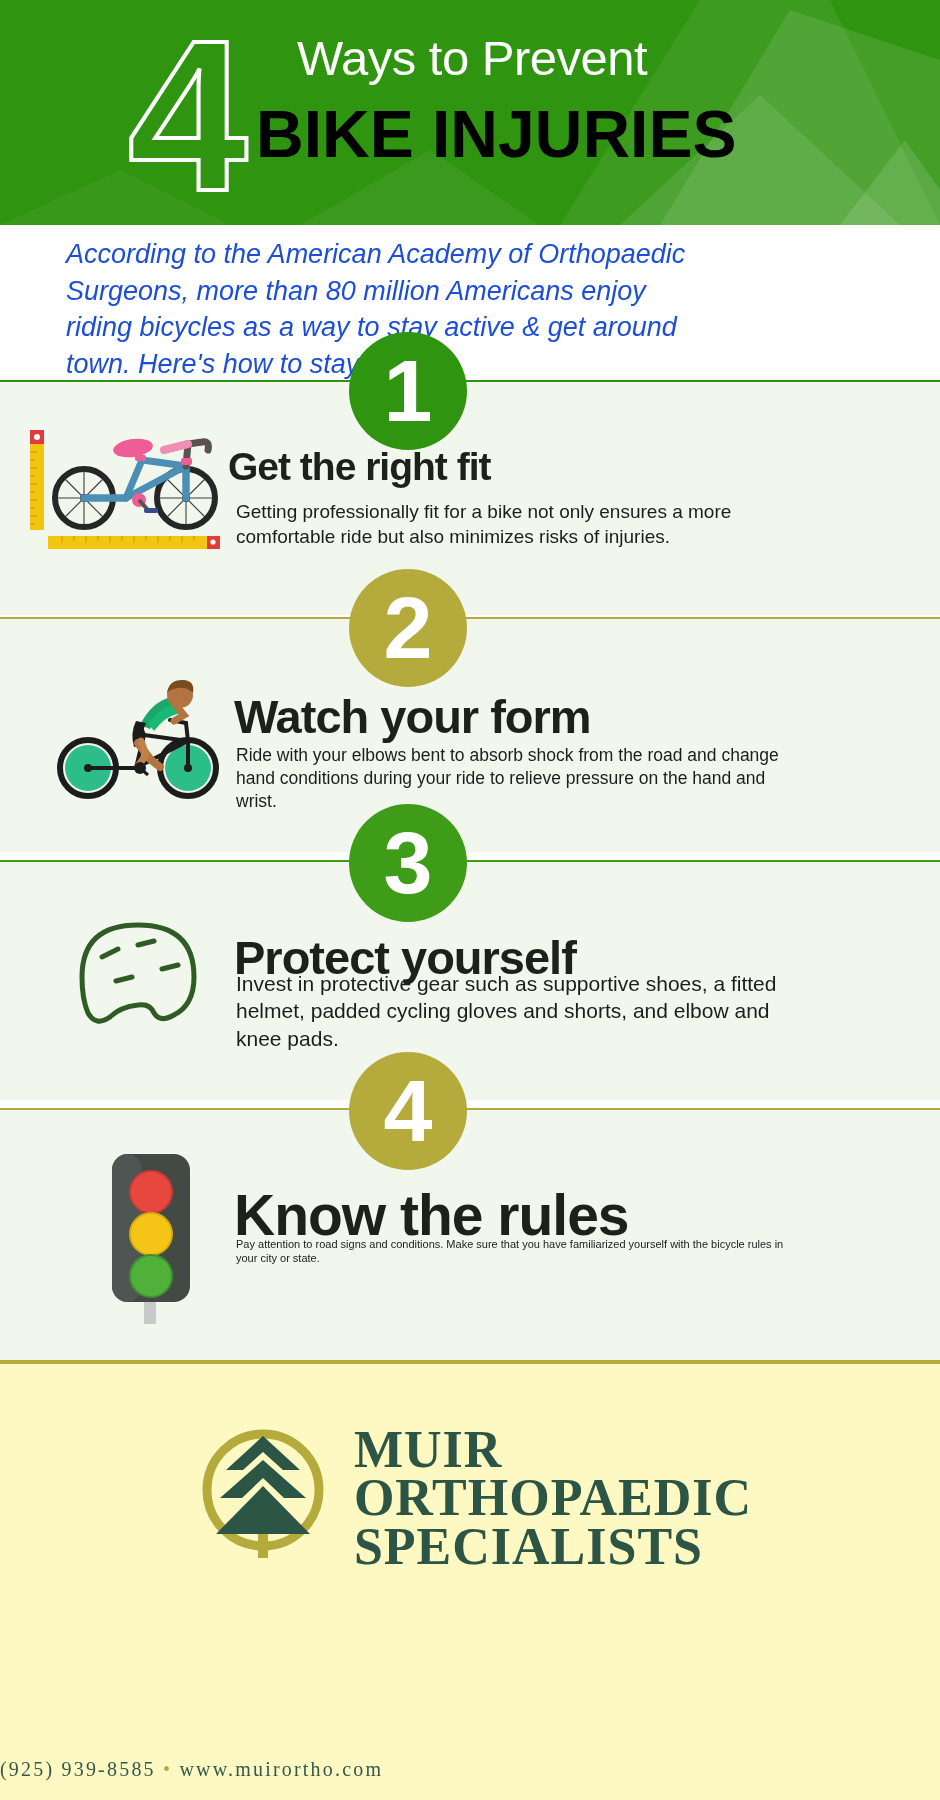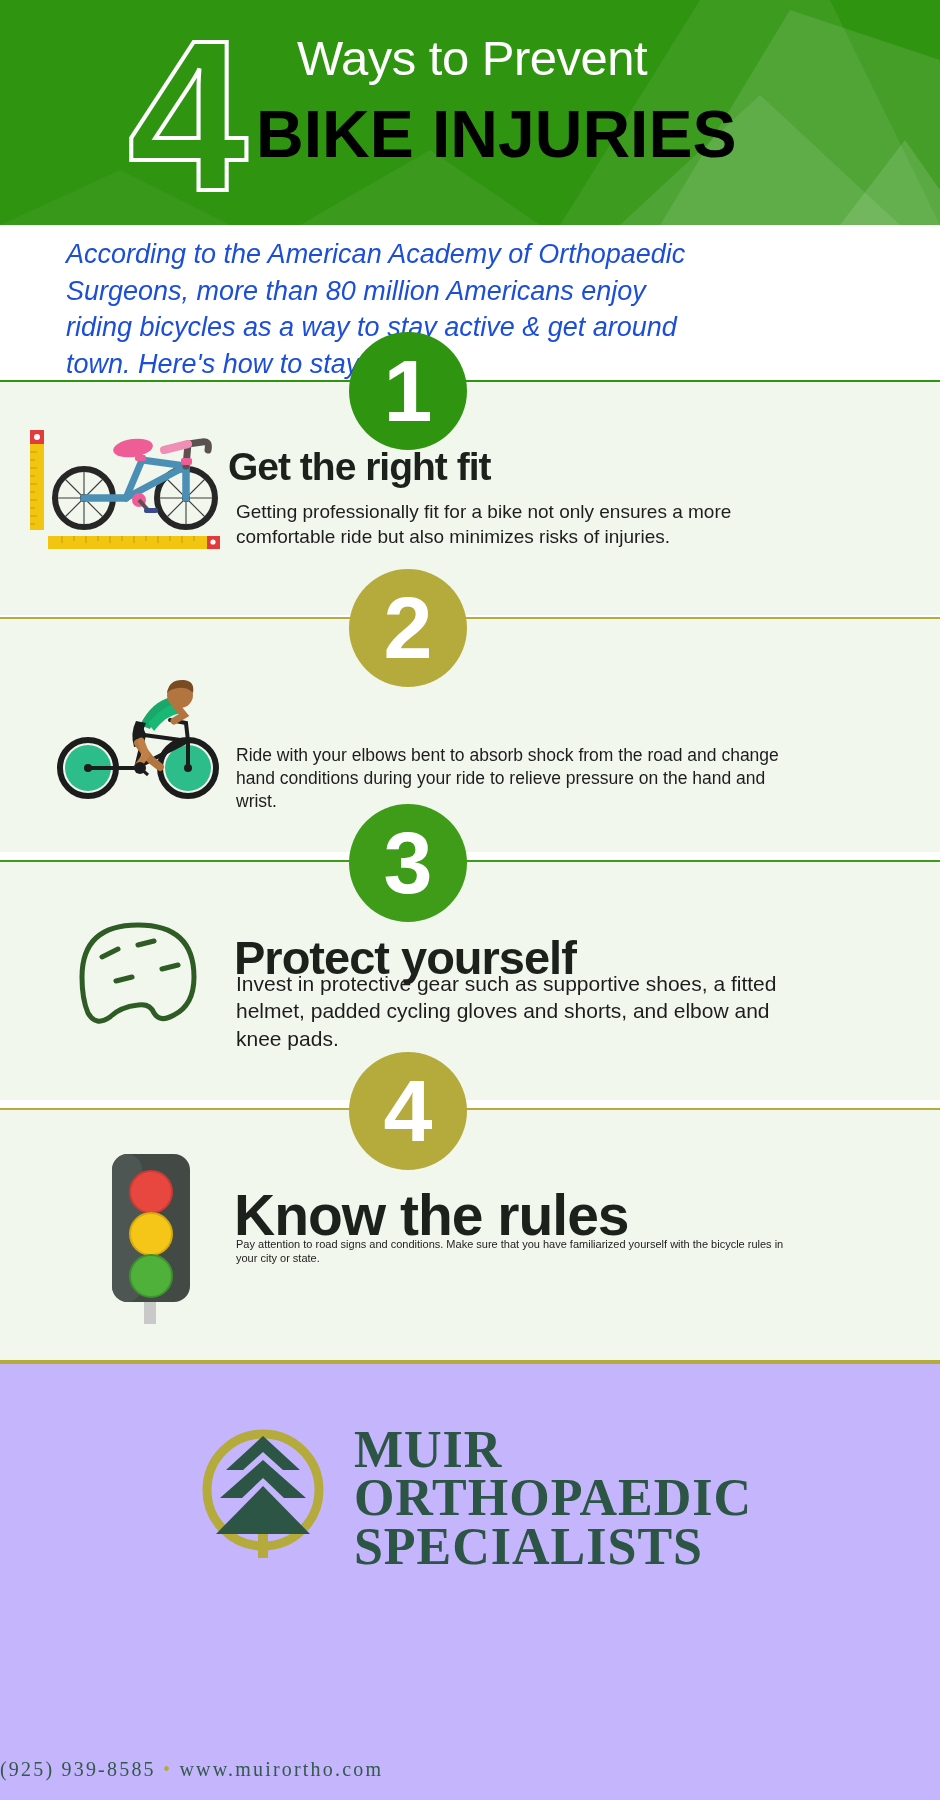--- a/index.html
+++ b/index.html
@@ -60,21 +60,21 @@
     font-family:"Liberation Sans", sans-serif; letter-spacing:-1px;
   }
   .sec-desc {
     position:absolute; color:#1d1d1d; line-height:1.3;
     font-family:"Liberation Sans", sans-serif;
   }
 
   
   .footer {
     position:absolute; left:0; top:1360px; width:940px; height:440px;
-    background:#c4b5fd;
+    background:#fef9c3;
   }
   .footer-rule { position:absolute; left:0; top:0; width:940px; height:4px; background:#b5ab3d; }
   .logo-wrap { position:absolute; left:0; top:60px; width:940px; display:flex; justify-content:center; align-items:flex-start; }
   .logo-text { margin-left:16px; padding-top:6px; }
   .logo-line {
     font-family:"Liberation Serif", serif; color:#2c5545;
     font-weight:bold; line-height:0.93; letter-spacing:1px;
   }
   .lt-cap { font-size:52px; }
   .contact {
@@ -229,20 +229,21 @@
     <circle cx="132" cy="32" r="13" fill="#b2753f"></circle>
     <path d="M119 30 Q121 16 136 17 Q147 18 145 30 Q140 24 130 25 Q122 26 119 30 Z" fill="#7a4a22"></path>
 
     <circle cx="92" cy="105" r="6" fill="#1c1c1c"></circle>
     <line x1="92" y1="105" x2="100" y2="112" stroke="#1c1c1c" stroke-width="3"></line>
   </svg>
 
   <div class="badge" style="left:349px;top:-48px;width:118px;height:118px;background:#b5ab3d;">
     <span style="font-size:88px;">2</span>
   </div>
+  <div class="sec-title" style="left:234px;top:72px;font-size:47px;">Watch your form</div>
   <div class="sec-desc" style="left:236px;top:127px;width:560px;font-size:17.5px;">Ride with your elbows bent to absorb shock from the road and change hand conditions during your ride to relieve pressure on the hand and wrist.</div>
 </div>
 
 <div class="section" style="top:860px;height:240px;">
   <div class="sec-bg" style="top:0;height:240px;"></div>
   <div class="divider" style="top:0;background:#3f9c18;"></div>
 
   <svg style="position:absolute;left:62px;top:45px;" width="160" height="145" viewBox="0 0 160 145">
     <path d="M20 72 Q20 20 76 20 Q132 20 132 72 Q132 100 112 110 Q98 118 92 108 Q88 98 76 100
              Q58 102 48 112 Q34 122 26 108 Q20 94 20 72 Z" fill="none" stroke="#2e5c24" stroke-width="5" stroke-linejoin="round"></path>

